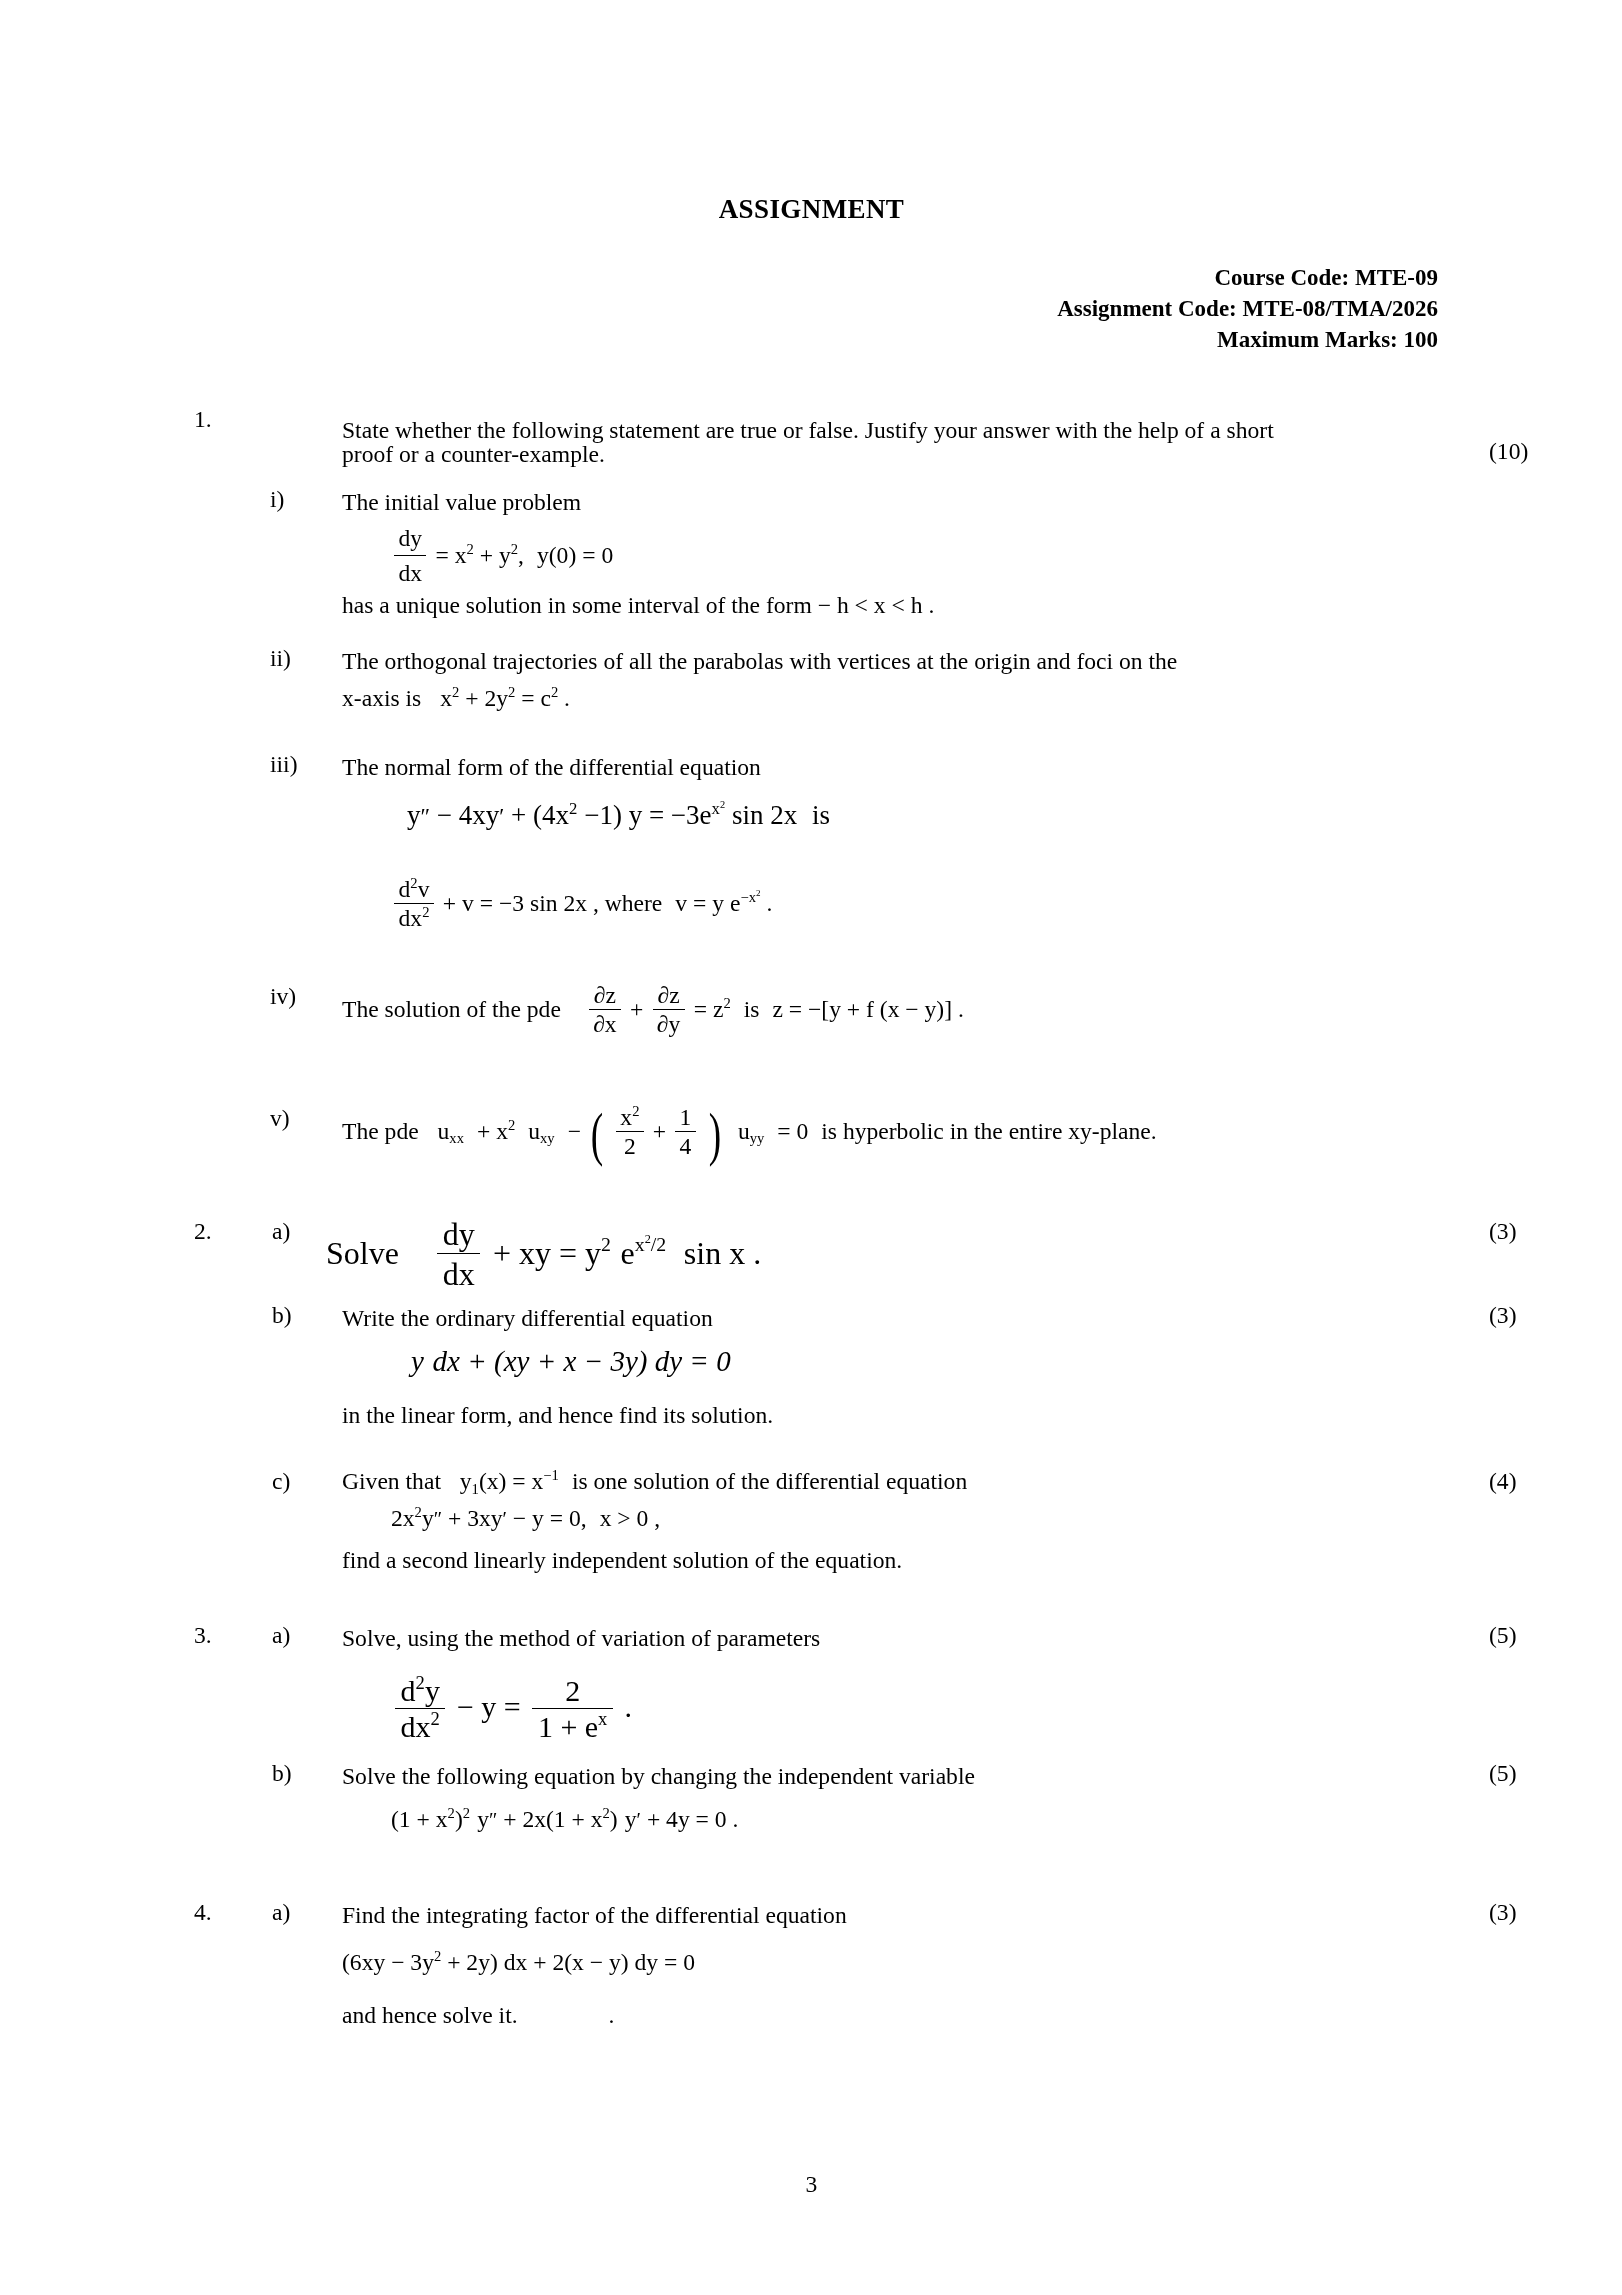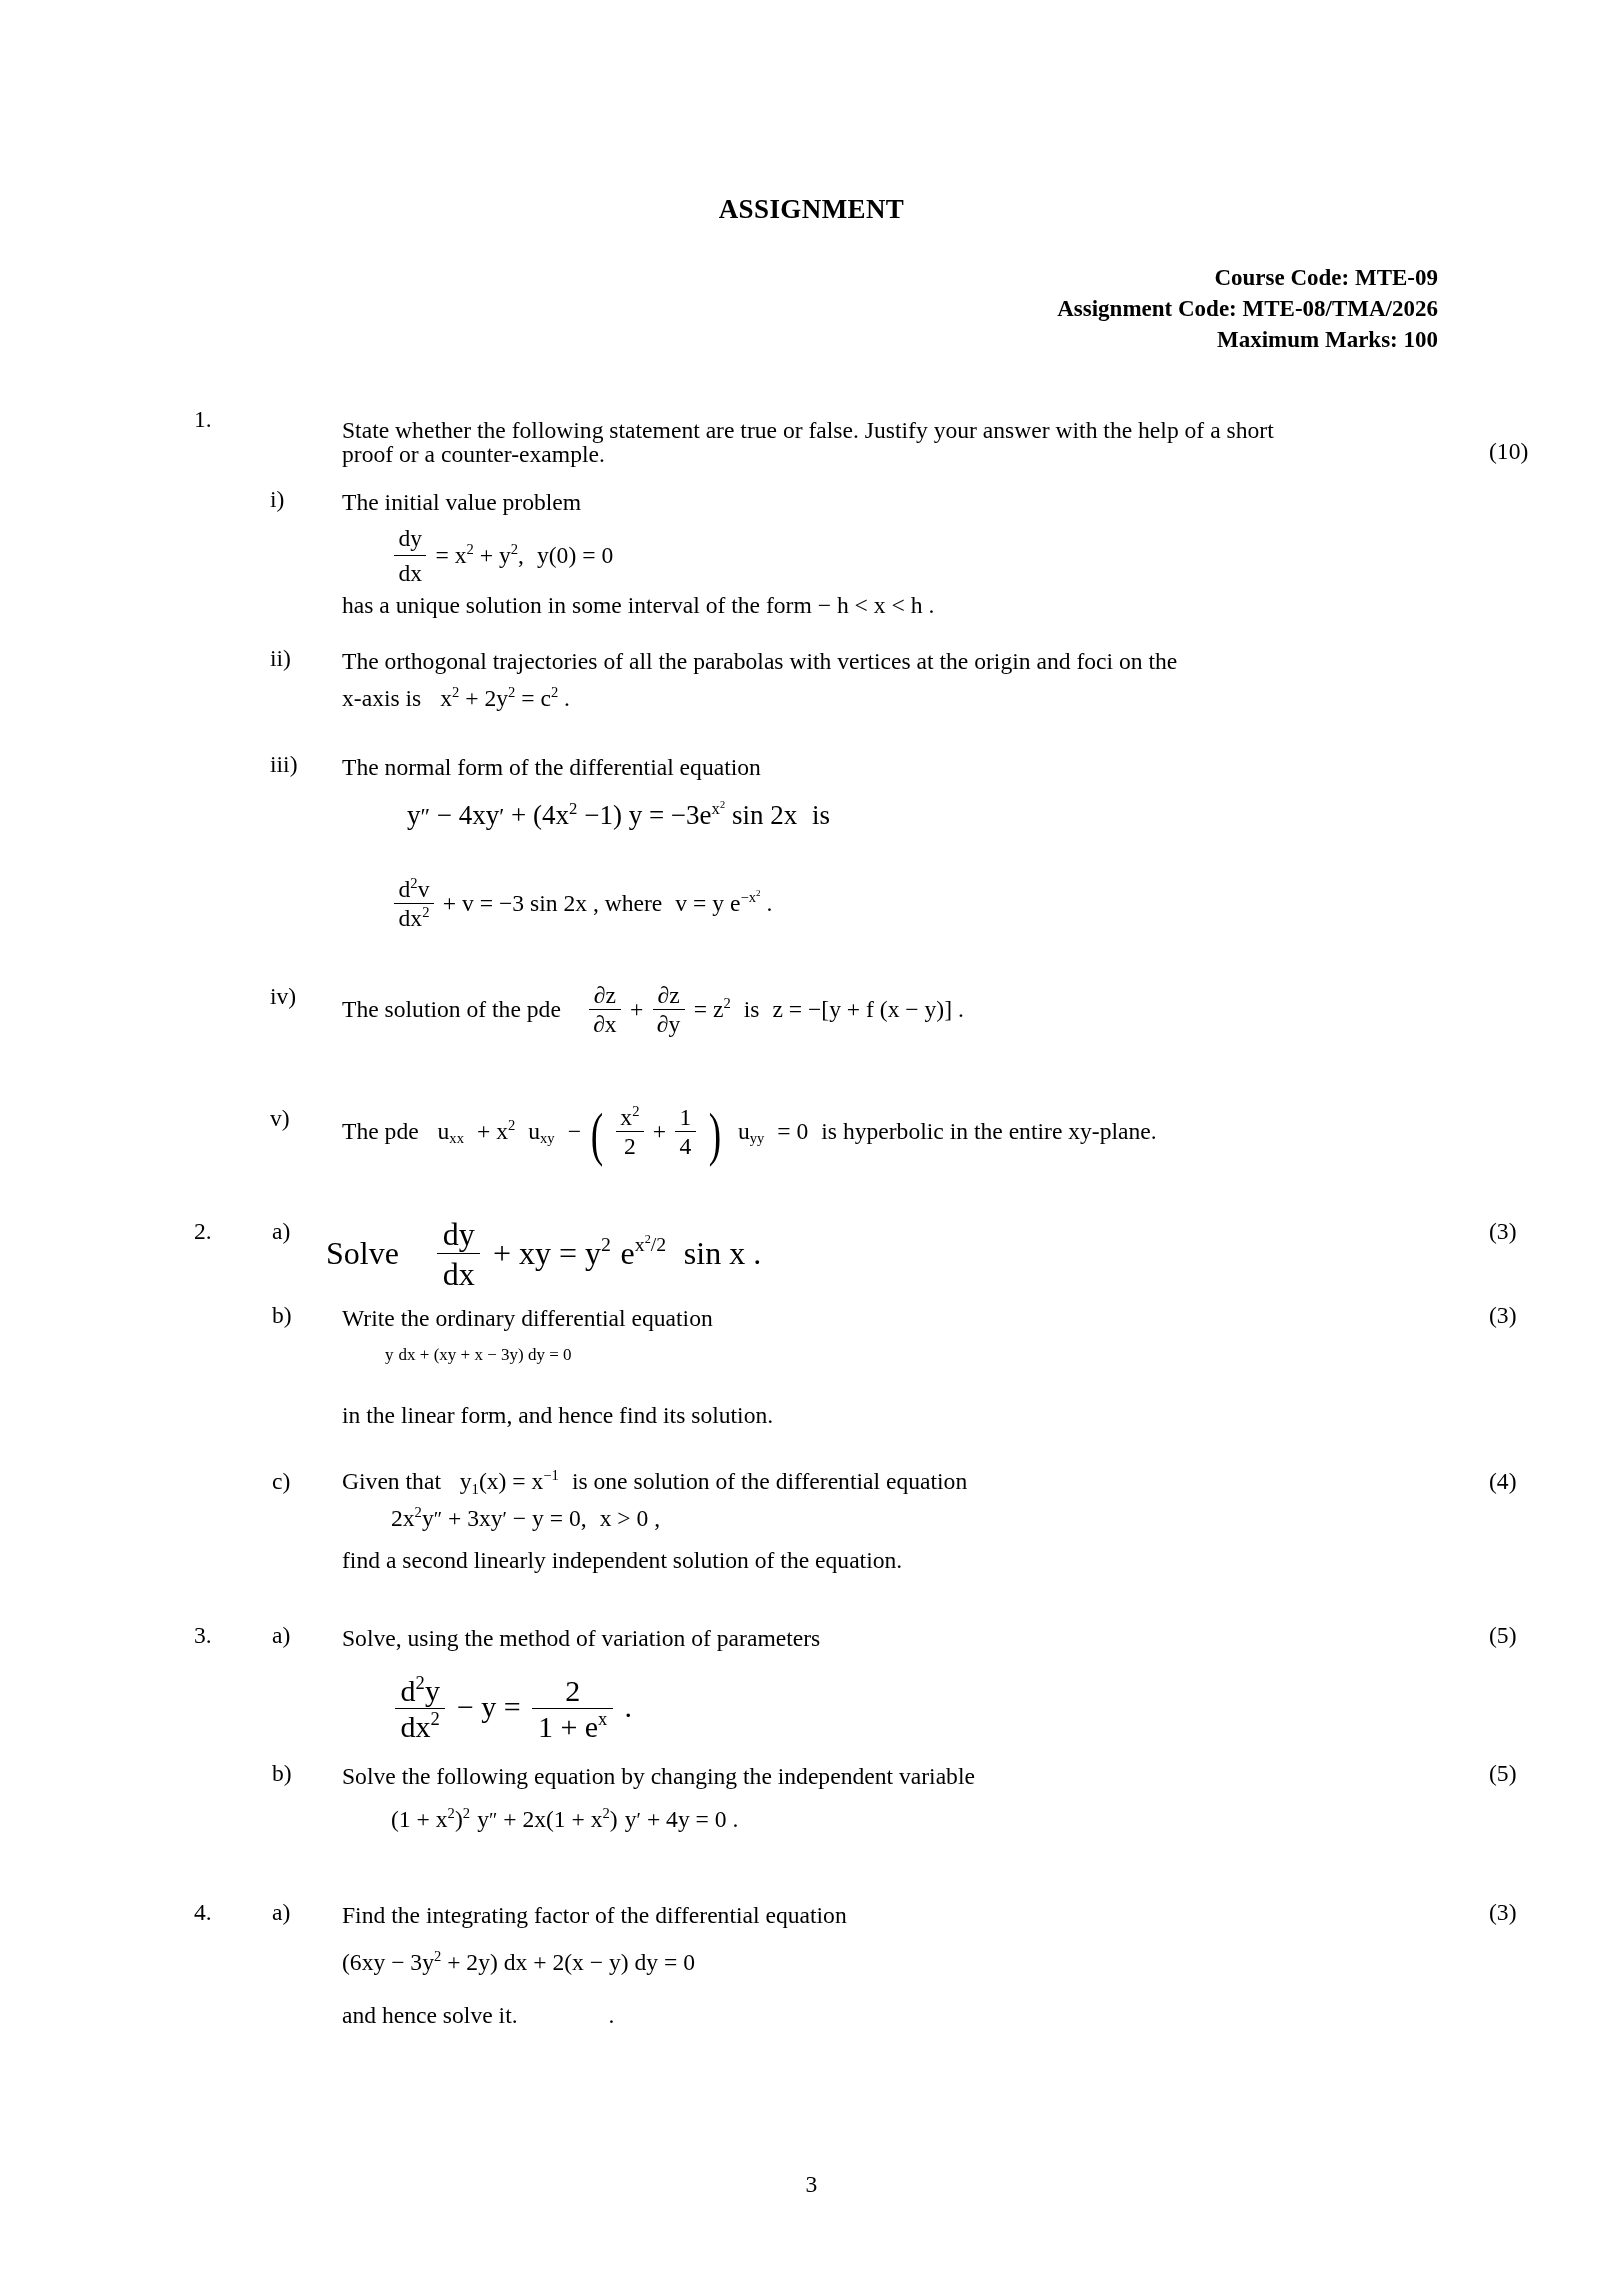--- a/index.html
+++ b/index.html
@@ -125,21 +125,21 @@
     <span>Solve</span>
     <span class="sp2"></span>
     <span class="frac"><span class="num">dy</span><span class="den">dx</span></span>
     + xy = y<sup>2</sup><span class="sp"></span>e<sup>x<sup>2</sup>/2</sup><span class="sp2"></span>sin x .
   </div>
   <div class="marks" style="top:1218px;">(3)</div>
 
   <div class="sublet" style="top:1302px;">b)</div>
   <div class="body" style="top:1302px;">Write the ordinary differential equation</div>
   <div class="marks" style="top:1302px;">(3)</div>
-  <div class="m" style="position:absolute; left:385px; top:1345px; font-size:17px;">
+  <div class="m" style="position:absolute; left:411px; top:1345px; font-size:29px;font-style:italic;">
     y<span class="sp"></span>dx + (xy + x − 3y) dy = 0
   </div>
   <div class="body" style="top:1399px;">in the linear form, and hence find its solution.</div>
 
   <div class="sublet" style="top:1468px;">c)</div>
   <div class="m" style="position:absolute; left:342px; top:1468px; font-size:23.6px;">
     <span>Given that</span>
     <span class="sp2"></span>y<sub>1</sub>(x) = x<sup>−1</sup><span class="sp2"></span><span>is one solution of the differential equation</span>
   </div>
   <div class="marks" style="top:1468px;">(4)</div>

